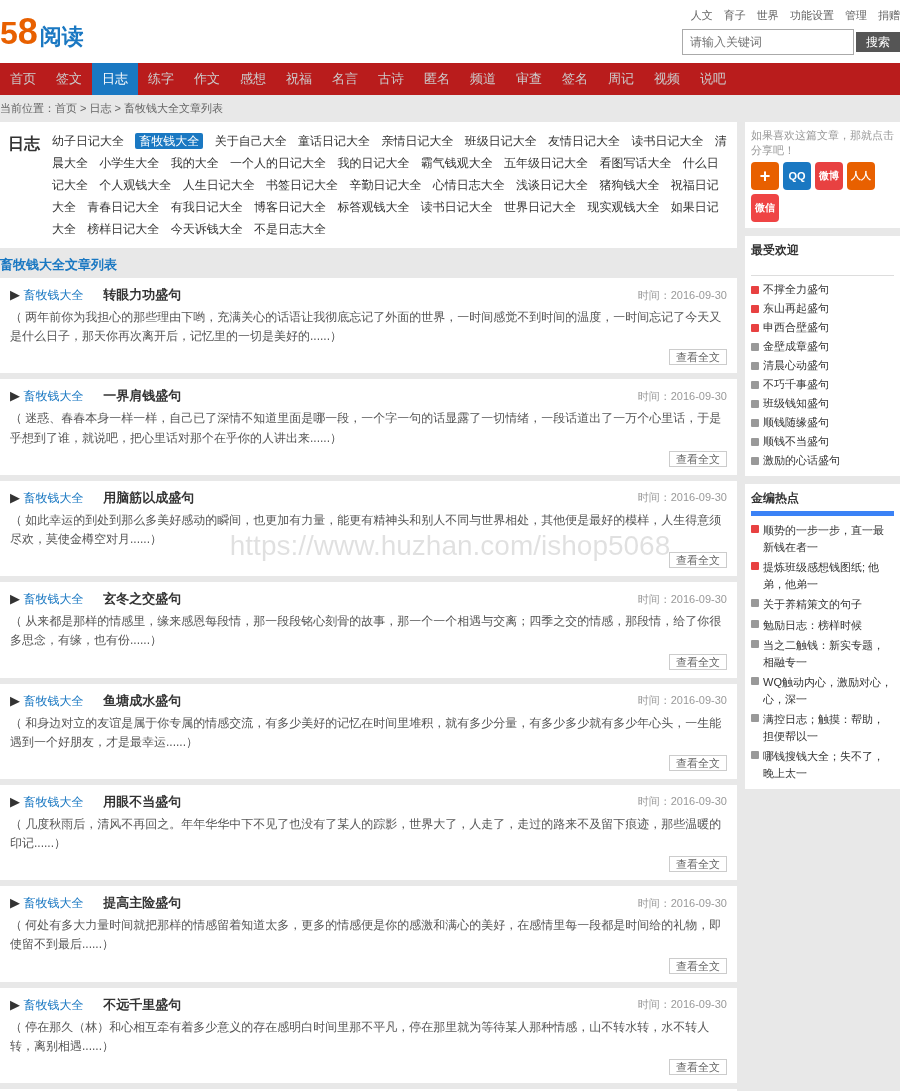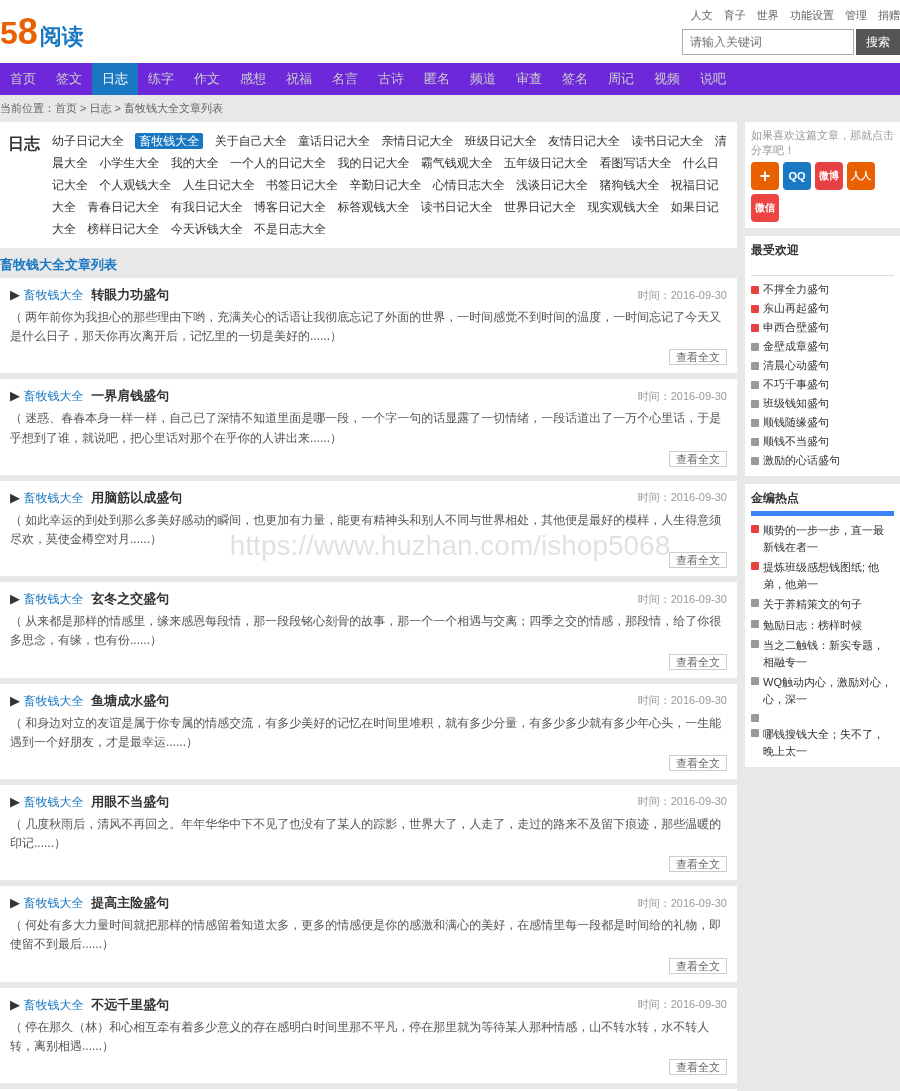--- a/index.html
+++ b/index.html
@@ -11,24 +11,24 @@
     #header-inner { width: 900px; margin: 0 auto; display: flex; align-items: center; justify-content: space-between; }
     #logo { font-size: 32px; font-weight: bold; color: #333; }
     #logo span.five { color: #e86000; }
     #logo span.eight { color: #e86000; font-size: 36px; }
     #logo span.read { color: #1a78c2; font-size: 22px; margin-left: 2px; }
     #header-right { display: flex; flex-direction: column; align-items: flex-end; }
     #header-links { font-size: 11px; color: #666; margin-bottom: 6px; }
     #header-links a { color: #666; margin-left: 8px; }
     #search-bar { display: flex; align-items: center; }
     #search-input { width: 172px; height: 26px; border: 1px solid #aaa; padding: 2px 7px; font-size: 12px; }
-    #search-btn { height: 26px; background: #555; color: #fff; border: none; padding: 0 10px; cursor: pointer; font-size: 12px; margin-left: 2px; }
-
-    
-    #nav { background: #6d28d9; height: 32px; }
+    #search-btn { height: 20px; background: #555; color: #fff; border: none; padding: 0 10px; cursor: pointer; font-size: 12px; margin-left: 2px; }
+
+    
+    #nav { background: #b91c1c; height: 32px; }
     #nav-inner { width: 900px; margin: 0 auto; display: flex; align-items: center; }
     #nav-inner a { color: #ccc; padding: 0 10px; line-height: 32px; font-size: 13px; display: block; }
     #nav-inner a:hover, #nav-inner a.active { color: #fff; background: #1a78c2; }
 
     
     #breadcrumb { width: 900px; margin: 6px auto; font-size: 11px; color: #666; }
     #breadcrumb a { color: #666; }
 
     
     #main { width: 900px; margin: 0 auto; display: flex; gap: 8px; }
@@ -44,21 +44,21 @@
     #diary-tags a.active { color: #fff; background: #1a78c2; padding: 1px 4px; border-radius: 2px; }
 
     
     #list-heading { color: #1a78c2; font-size: 13px; margin: 8px 0 4px 0; font-weight: bold; }
 
     
     .article-item { background: #fff; margin-bottom: 6px; padding: 8px 10px; }
     .article-header { display: flex; justify-content: space-between; align-items: center; margin-bottom: 4px; }
     .article-title { font-size: 13px; color: #333; }
     .article-title a.cat-link { color: #1a78c2; font-size: 12px; }
-    .article-title a.art-link { color: #333; font-weight: bold; font-size: 13px; margin-left: 4px; }
+    .article-title a.art-link { color: #333; font-weight: bold; font-size: 13px; margin-left: 16px; }
     .article-time { font-size: 11px; color: #999; }
     .article-excerpt { color: #555; font-size: 12px; line-height: 1.6; }
     .article-more { text-align: right; margin-top: 4px; }
     .article-more a { color: #666; font-size: 11px; border: 1px solid #ccc; padding: 1px 6px; }
 
     
     #sidebar { width: 155px; flex-shrink: 0; }
 
     
     #share-box { background: #fff; padding: 6px; margin-bottom: 8px; }
@@ -384,20 +384,21 @@
         <div class="gold-item">
             <span class="gold-dot gray"></span>
             <a>当之二触钱：新实专题，相融专一</a>
           </div>
         <div class="gold-item">
             <span class="gold-dot gray"></span>
             <a>WQ触动内心，激励对心，心，深一</a>
           </div>
         <div class="gold-item">
             <span class="gold-dot gray"></span>
+            <a>满控日志；触摸：帮助，担便帮以一</a>
           </div>
         <div class="gold-item">
             <span class="gold-dot gray"></span>
             <a>哪钱搜钱大全；失不了，晚上太一</a>
           </div>
       </div>
 
     </div>
   </div>
 </div>

